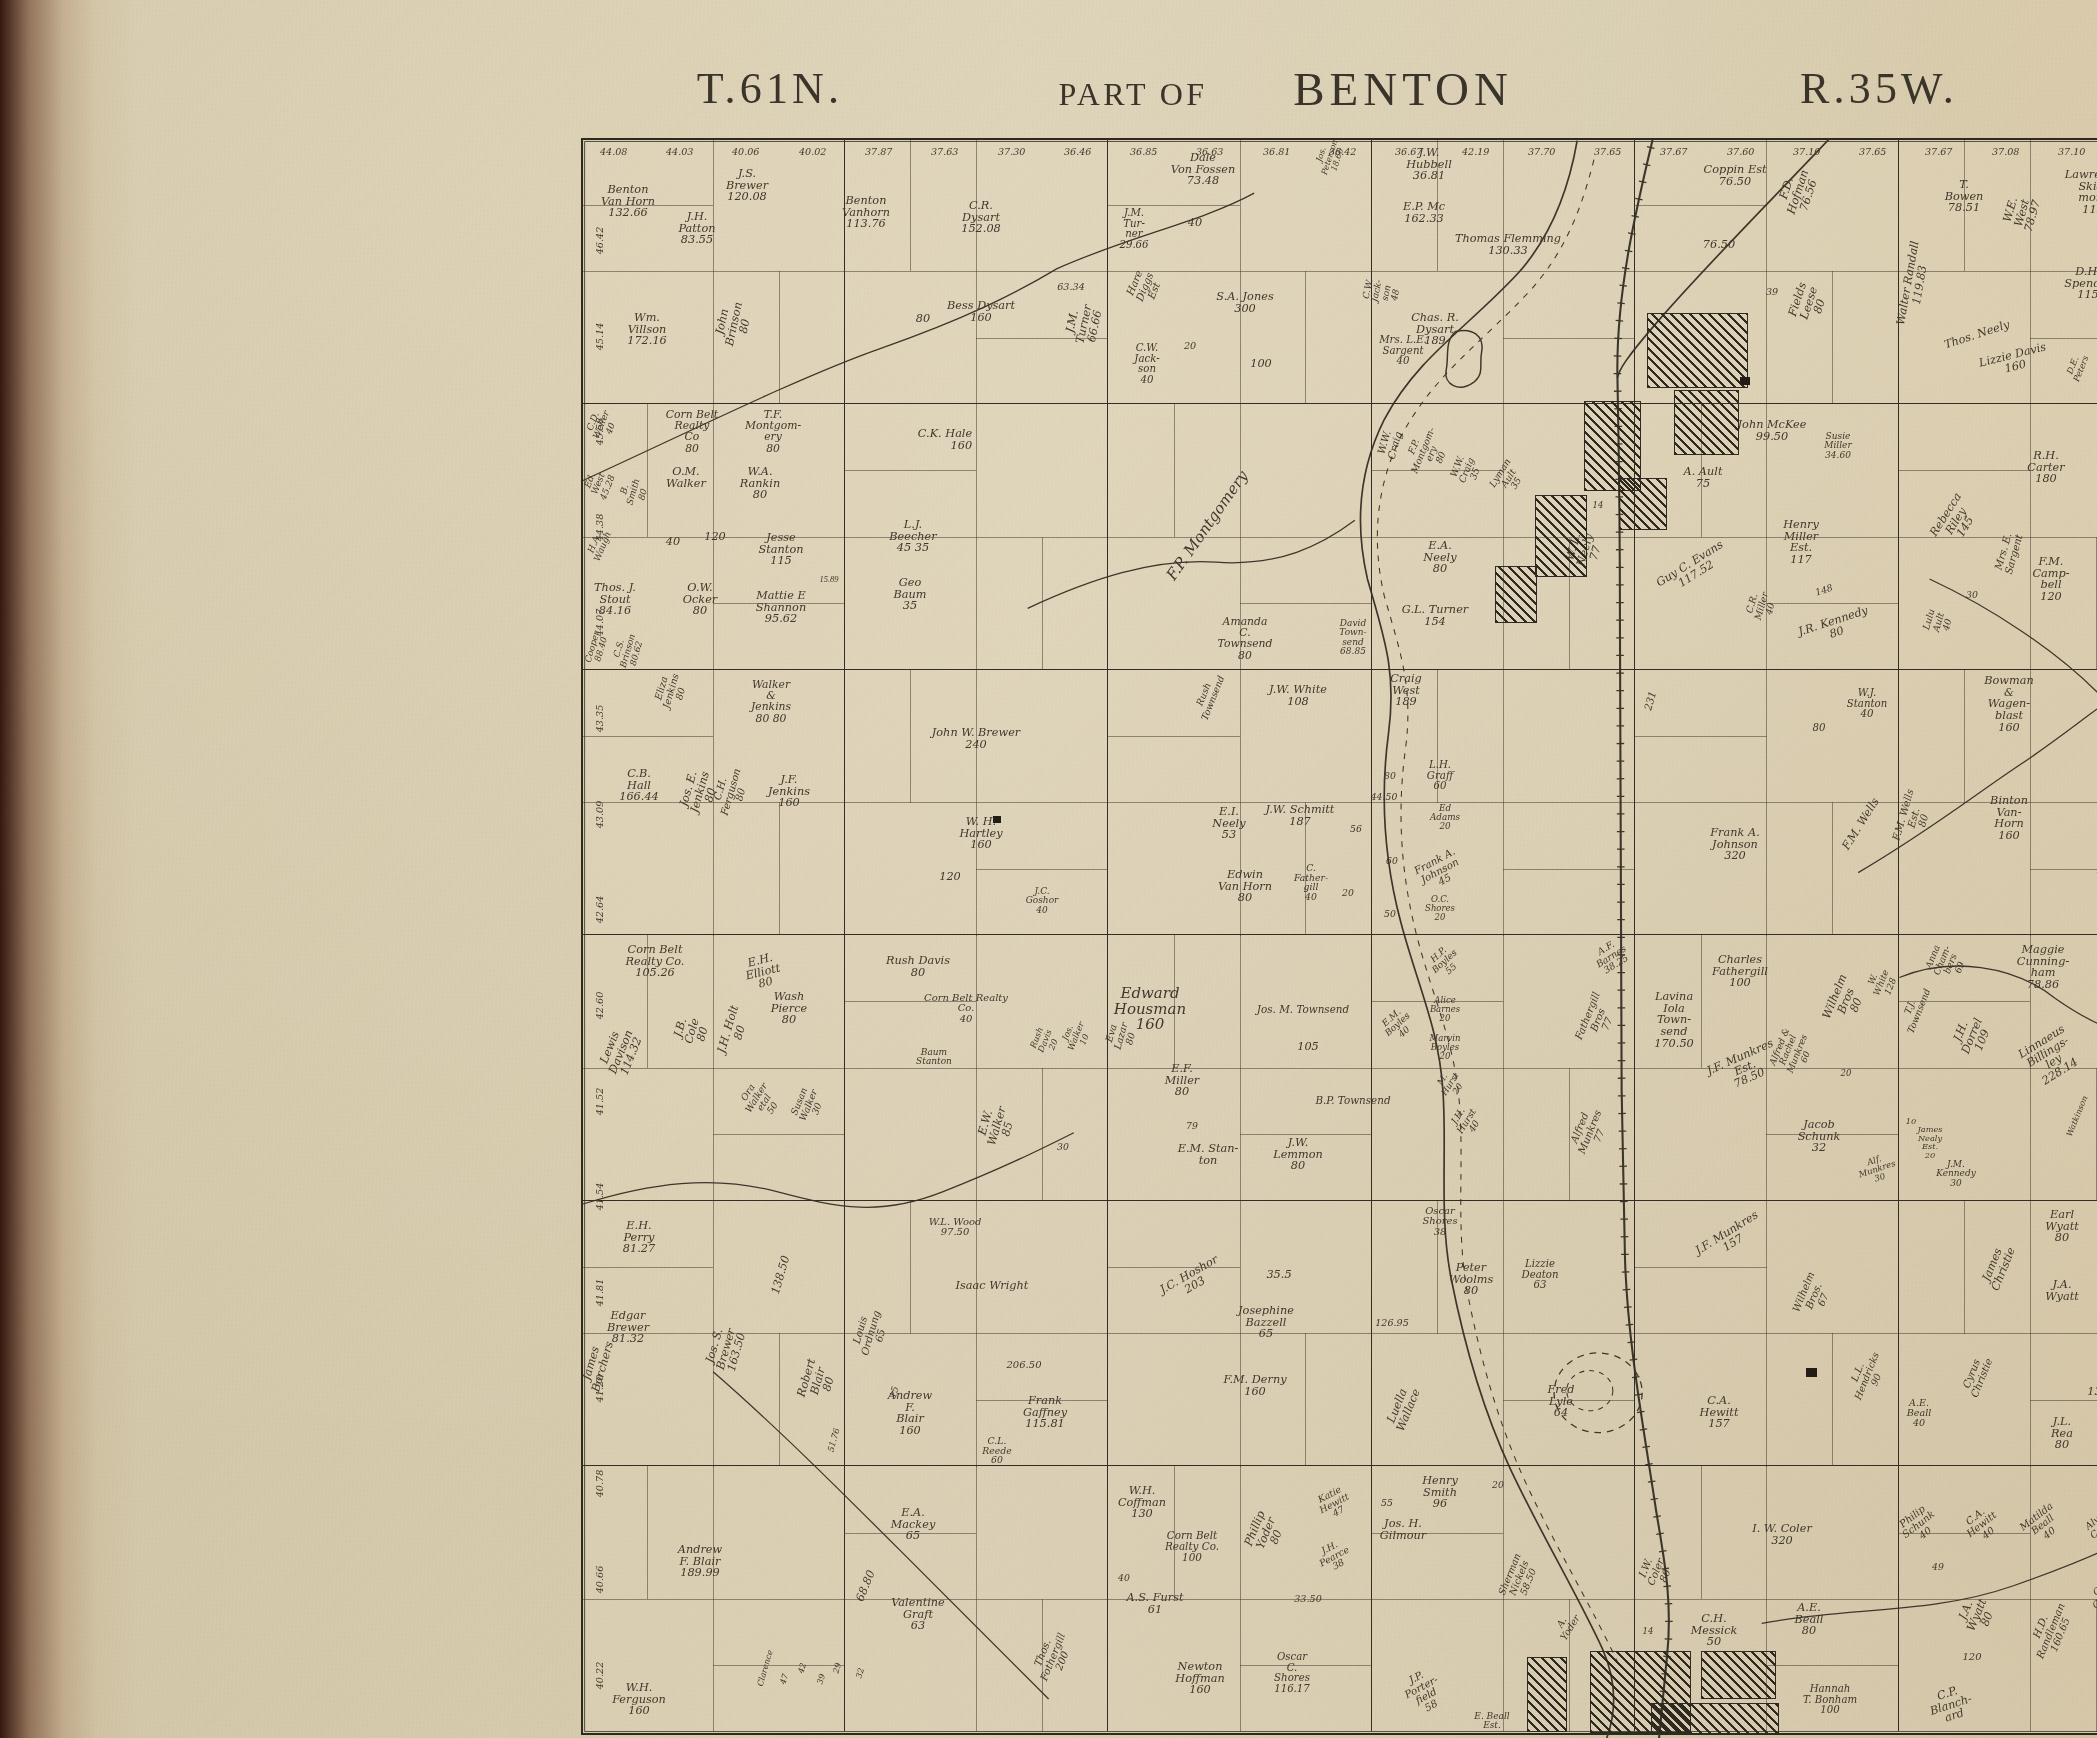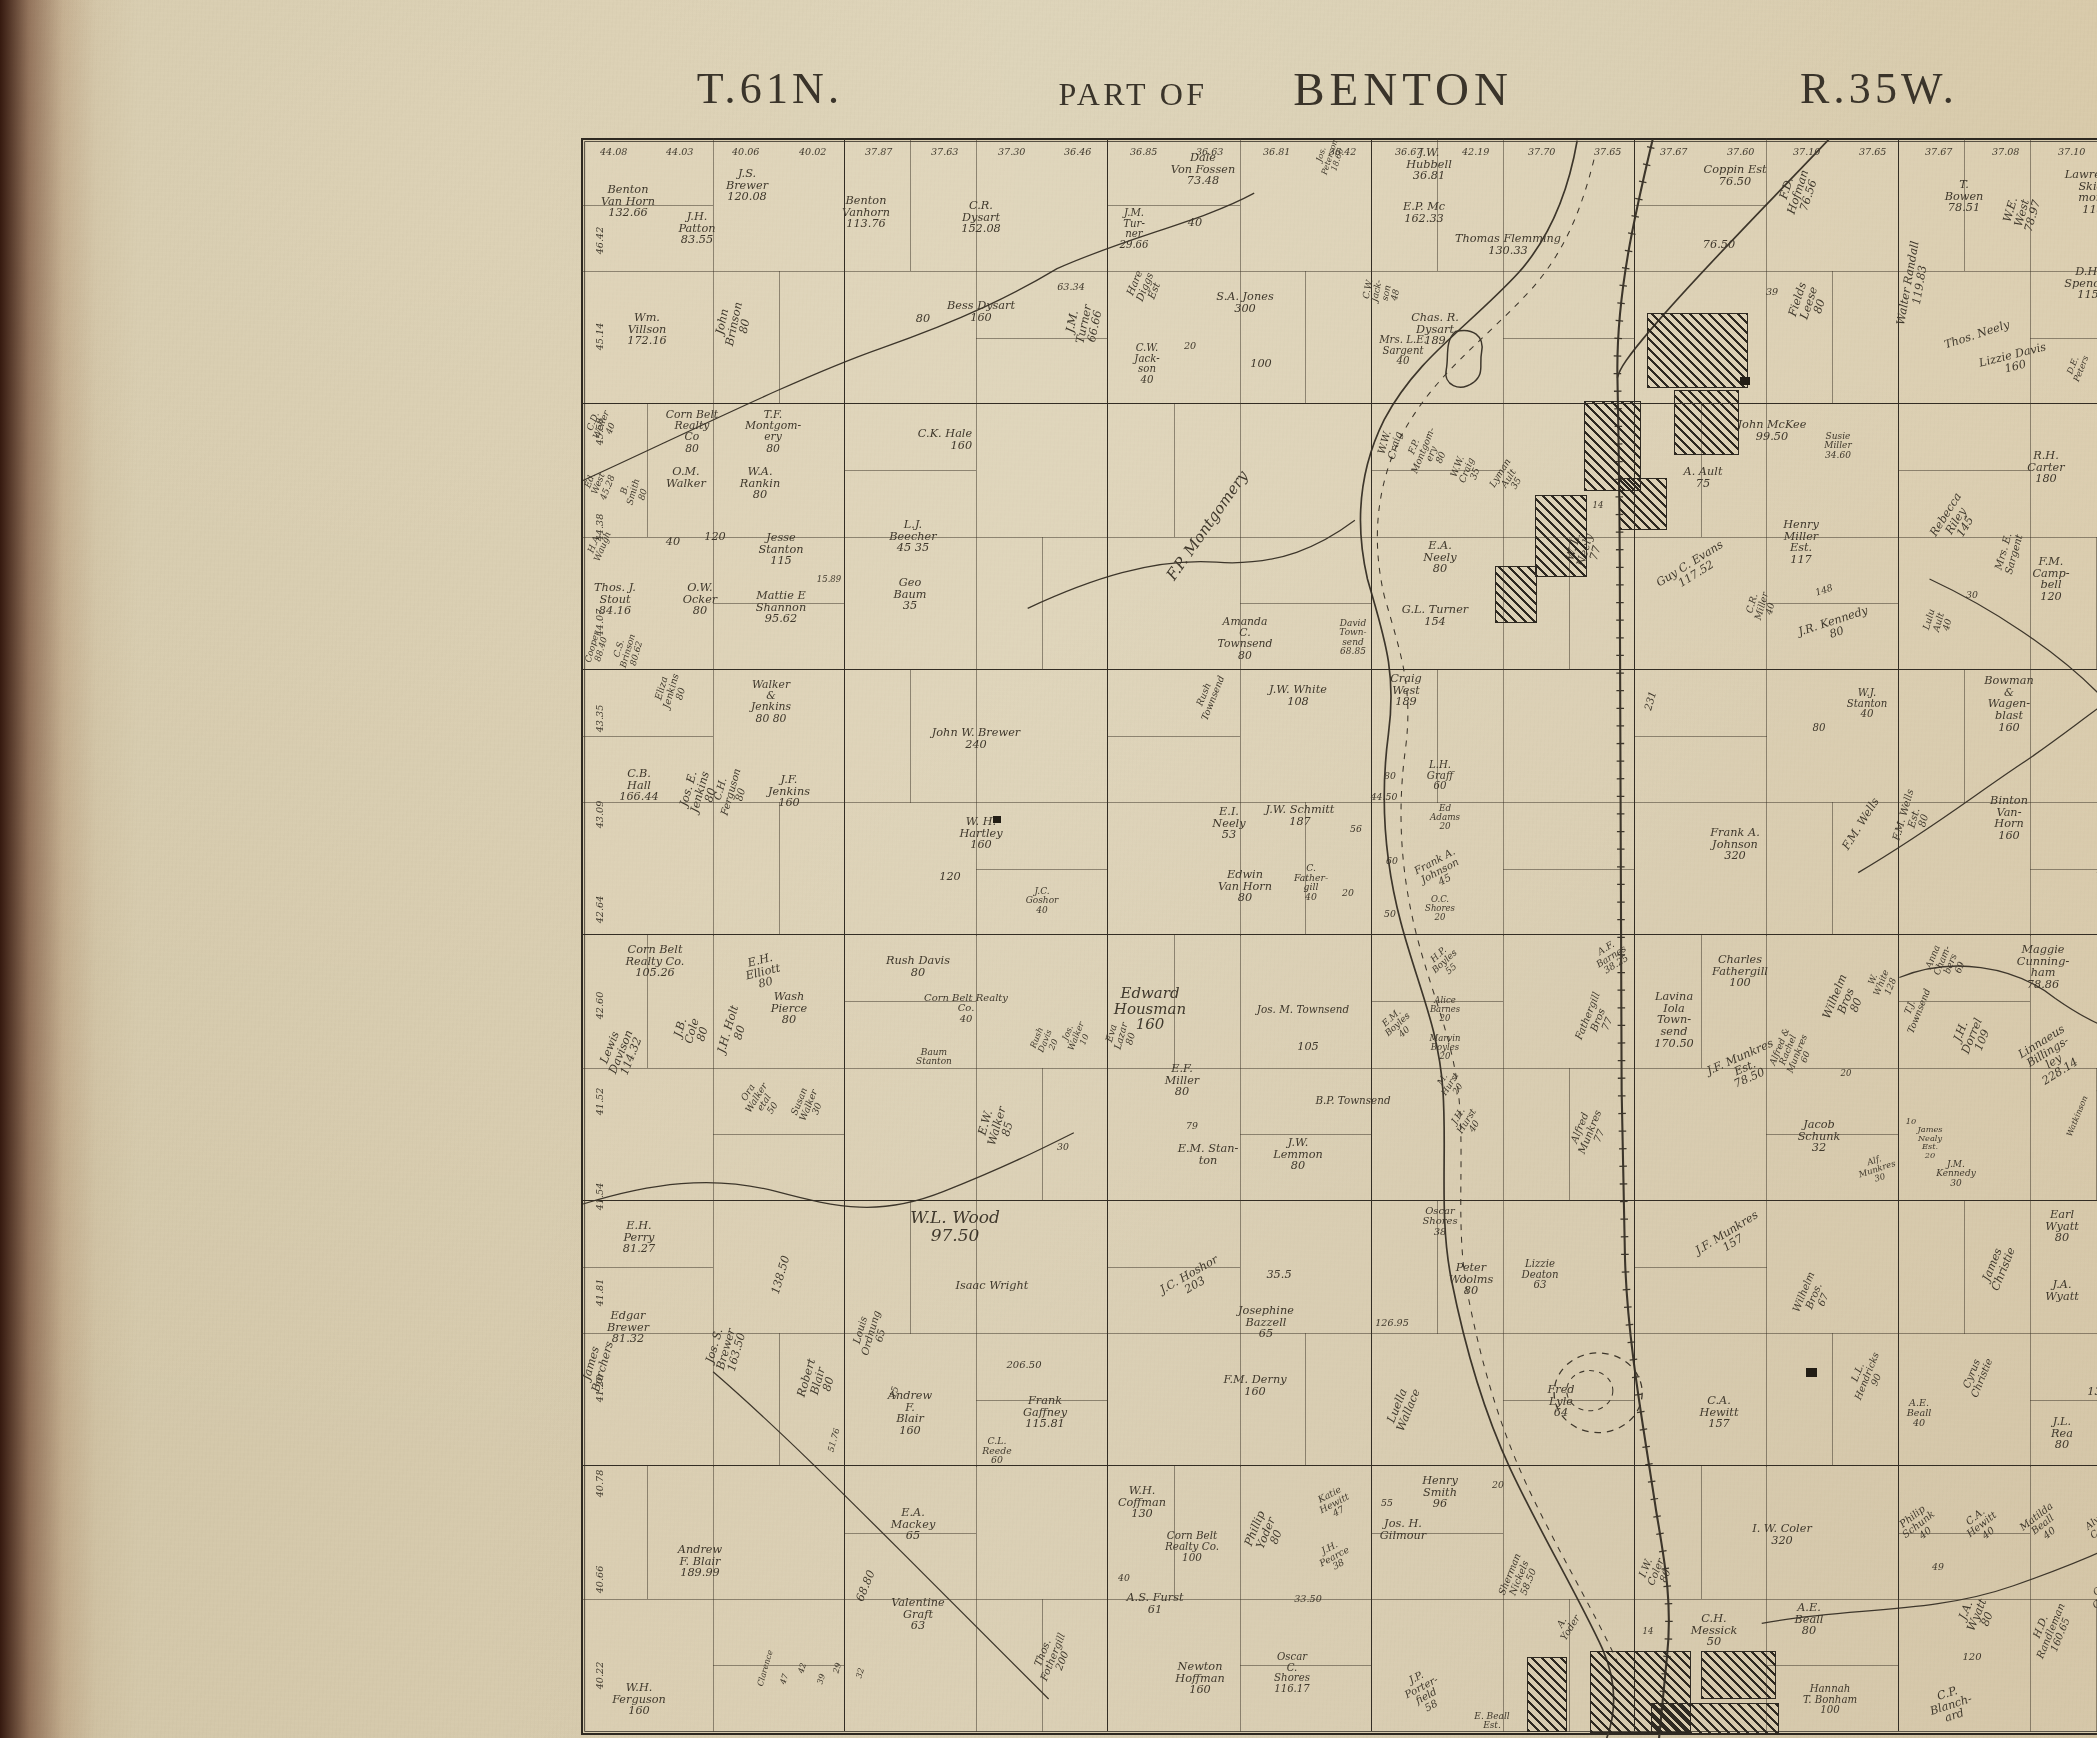--- a/index.html
+++ b/index.html
@@ -456,21 +456,21 @@
 115</span>
     <span class="parcel" style="left: 615px; top: 600px; font-size: 11.3px; transform: translate(-50%, -50%) rotate(0deg);">Thos. J.
 Stout
 84.16</span>
     <span class="parcel" style="left: 700px; top: 600px; font-size: 11.3px; transform: translate(-50%, -50%) rotate(0deg);">O.W.
 Ocker
 80</span>
     <span class="parcel" style="left: 781px; top: 608px; font-size: 11.3px; transform: translate(-50%, -50%) rotate(0deg);">Mattie E
 Shannon
 95.62</span>
-    <span class="parcel" style="left: 829px; top: 579px; font-size: 8.5px; transform: translate(-50%, -50%) rotate(0deg);">15.89</span>
+    <span class="parcel" style="left: 829px; top: 579px; font-size: 8.5px; transform: translate(-50%, -50%) rotate(0deg); font-family: Liberation Serif, serif;">15.89</span>
     <span class="parcel" style="left: 597px; top: 648px; font-size: 8.8px; transform: translate(-50%, -50%) rotate(-74deg);">Cooper
 88.40</span>
     <span class="parcel" style="left: 628px; top: 651px; font-size: 8.8px; transform: translate(-50%, -50%) rotate(-74deg);">C.S.
 Brinson
 80.62</span>
     <span class="secnum" style="left: 968px; top: 531px;"></span>
     <span class="parcel" style="left: 945px; top: 440px; font-size: 11.3px; transform: translate(-50%, -50%) rotate(0deg); text-align: right;">C.K. Hale
 160</span>
     <span class="parcel" style="left: 913px; top: 537px; font-size: 11.3px; transform: translate(-50%, -50%) rotate(0deg);">L.J.
 Beecher
@@ -806,21 +806,21 @@
     <span class="parcel" style="left: 726px; top: 1349px; font-size: 11.3px; transform: translate(-50%, -50%) rotate(-74deg);">Jos. S.
 Brewer
 163.50</span>
     <span class="parcel" style="left: 597px; top: 1365px; font-size: 11.3px; transform: translate(-50%, -50%) rotate(-74deg);">James
 Borchers</span>
     <span class="parcel" style="left: 818px; top: 1381px; font-size: 11.3px; transform: translate(-50%, -50%) rotate(-74deg);">Robert
 Blair
 80</span>
     <span class="parcel" style="left: 834px; top: 1440px; font-size: 8.5px; transform: translate(-50%, -50%) rotate(-74deg);">51.76</span>
     <span class="secnum" style="left: 963px; top: 1317px;"></span>
-    <span class="parcel" style="left: 955px; top: 1227px; font-size: 17px; transform: translate(-50%, -50%) rotate(0deg);">W.L. Wood
+    <span class="parcel" style="left: 955px; top: 1227px; font-size: 10px; transform: translate(-50%, -50%) rotate(0deg);">W.L. Wood
 97.50</span>
     <span class="parcel" style="left: 992px; top: 1286px; font-size: 11.3px; transform: translate(-50%, -50%) rotate(0deg);">Isaac Wright</span>
     <span class="parcel" style="left: 871px; top: 1333px; font-size: 10.2px; transform: translate(-50%, -50%) rotate(-74deg);">Louis
 Ordnung
 65</span>
     <span class="parcel" style="left: 894px; top: 1392px; font-size: 9.3px; transform: translate(-50%, -50%) rotate(-74deg);">15</span>
     <span class="parcel" style="left: 910px; top: 1413px; font-size: 11.3px; transform: translate(-50%, -50%) rotate(0deg);">Andrew
 F.
 Blair
 160</span>

